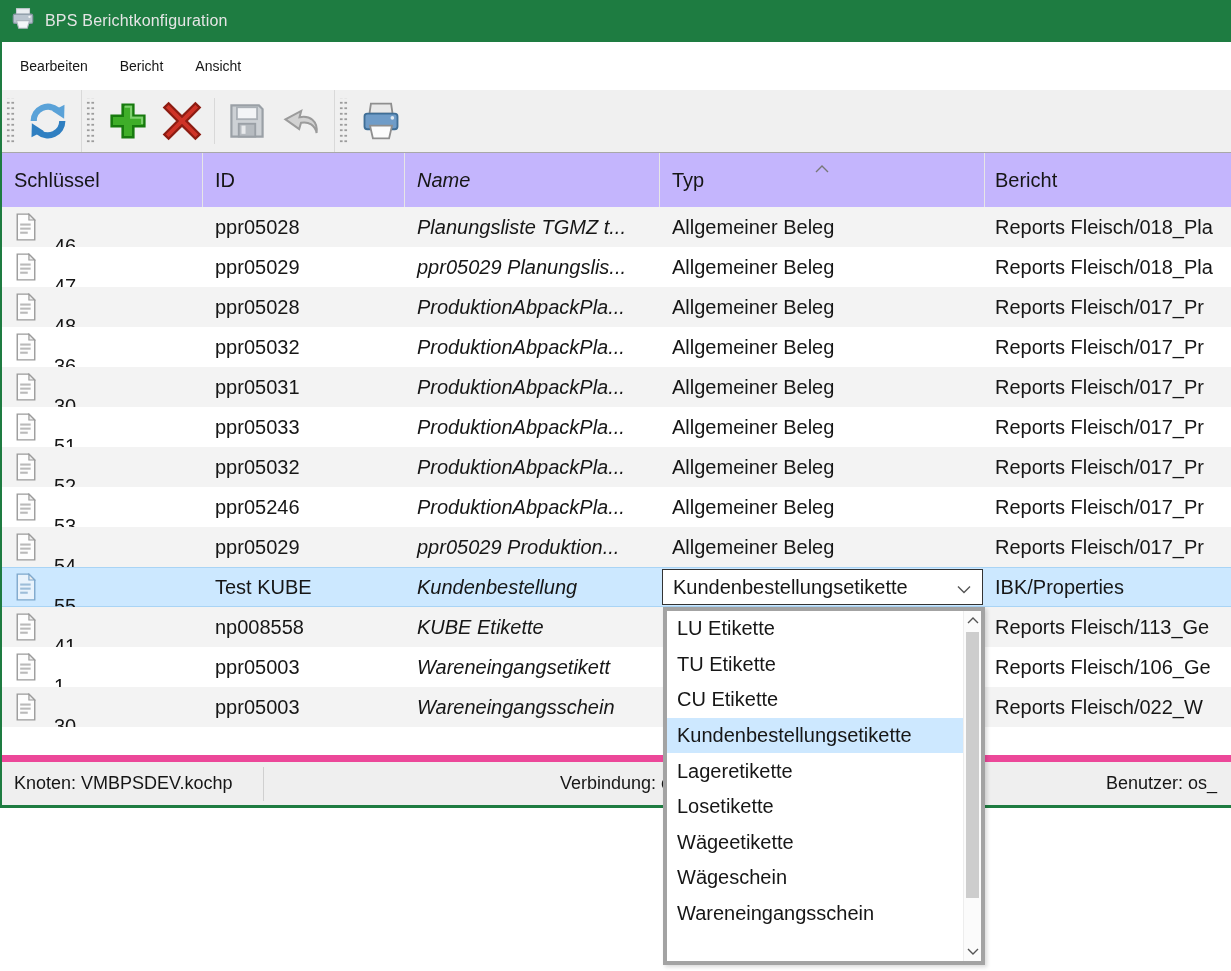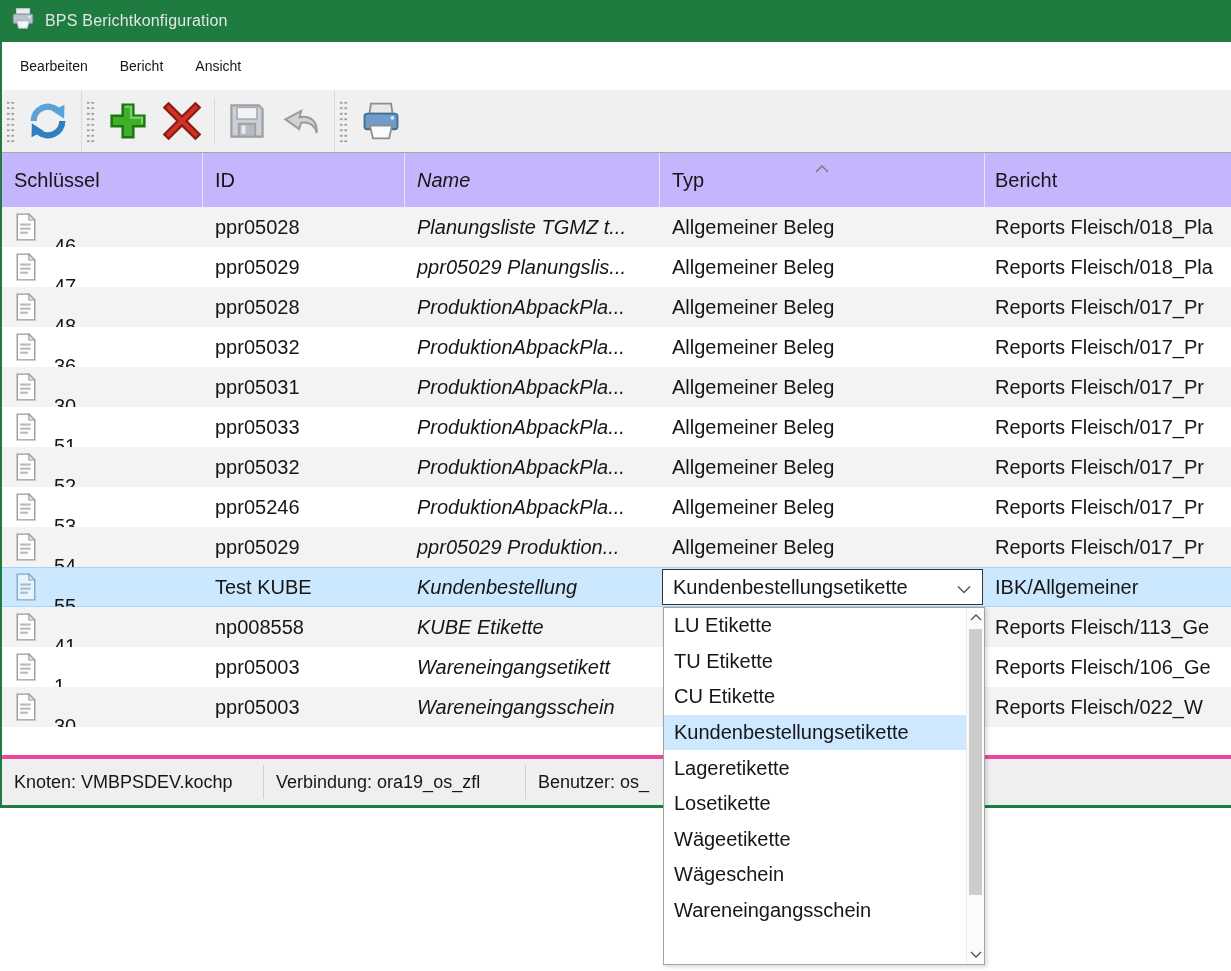--- a/index.html
+++ b/index.html
@@ -45,28 +45,28 @@
   .cell.c-key .row-num { margin-left:16px;margin-top:39px; }
   .cell.c-id, .cell.c-name, .cell.c-typ { padding-left:12px; }
 
   
   .combo { width:321px; height:36px; margin-left:-10px; background:#fff; border:1px solid #333333;
            display:flex; align-items:center; padding:0 10px; font-size:20px; }
   .combo .chev { margin-left:auto; }
 
   
   .statusbar { position:absolute; left:0; right:0; bottom:0; height:50px; background:#efefef;
-               border-top:4px solid #ec4899; display:flex; align-items:center; font-size:18px; }
+               border-top:7px solid #ec4899; display:flex; align-items:center; font-size:18px;justify-content:space-between; }
   .status-seg { padding:0 14px 0 12px; height:34px; display:flex; align-items:center; border-right:1px solid #d0d0d0; }
   .status-seg:last-child { border-right:none; }
   .seg-0 { width:262px; } .seg-1 { width:262px; }
 
   
   .dropdown { position:absolute; left:663px; top:607px; width:322px; height:358px; background:#fff;
-              border:1px solid #a3a3a3; z-index:20; box-shadow:2px 2px 4px rgba(0,0,0,.15); }
+              border:4px solid #a3a3a3; z-index:20; box-shadow:2px 2px 4px rgba(0,0,0,.15); }
   .dd-items { position:absolute; left:0; top:0; right:18px; bottom:0; }
   .dd-item { height:35.6px; display:flex; align-items:center; padding-left:10px; font-size:20px; white-space:nowrap; }
   .dd-item.hl { background:#cde8ff; }
   .dd-scrollbar { position:absolute; top:0; right:0; bottom:0; width:18px; background:#fbfbfb; border-left:1px solid #ededed; }
   .dd-sb-up, .dd-sb-down { position:absolute; left:0; width:17px; height:19px; display:flex; align-items:center; justify-content:center; }
   .dd-sb-up { top:0; } .dd-sb-down { bottom:0; }
   .dd-sb-thumb { position:absolute; left:2px; top:21px; width:13px; height:266px; background:#cdcdcd; }
 </style>
 </head>
 <body>
@@ -327,21 +327,21 @@
             <div class="cell c-id">Test KUBE</div>
             <div class="cell c-name">Kundenbestellung</div>
             <div class="cell c-typ">
               <div class="combo">
                 <span>Kundenbestellungsetikette</span>
                 <span class="chev"><svg width="16" height="9" viewBox="0 0 16 9">
                     <polyline points="2,1.5 8,7.5 14,1.5" fill="none" stroke="#555" stroke-width="1.4"></polyline>
                   </svg></span>
               </div>
             </div>
-            <div class="cell c-bericht">IBK/Allgemeiner</div>
+            <div class="cell c-bericht">IBK/Properties</div>
           </div>
           <div class="row alt">
             <div class="cell c-key">
               <svg width="24" height="28" viewBox="0 0 20 24">
                 <path d="M2.5 1h10l5 5v17h-15z" fill="#fdfdfd" stroke="#9b9b9b" stroke-width="1.2"></path>
                 <path d="M12.5 1l5 5h-5z" fill="#ececec" stroke="#9b9b9b" stroke-width="1"></path>
                 <rect x="5" y="9" width="9" height="1.8" fill="#b9b9b9"></rect>
                 <rect x="5" y="12.5" width="9" height="1.8" fill="#b9b9b9"></rect>
                 <rect x="5" y="16" width="6.5" height="1.8" fill="#b9b9b9"></rect>
               </svg>

